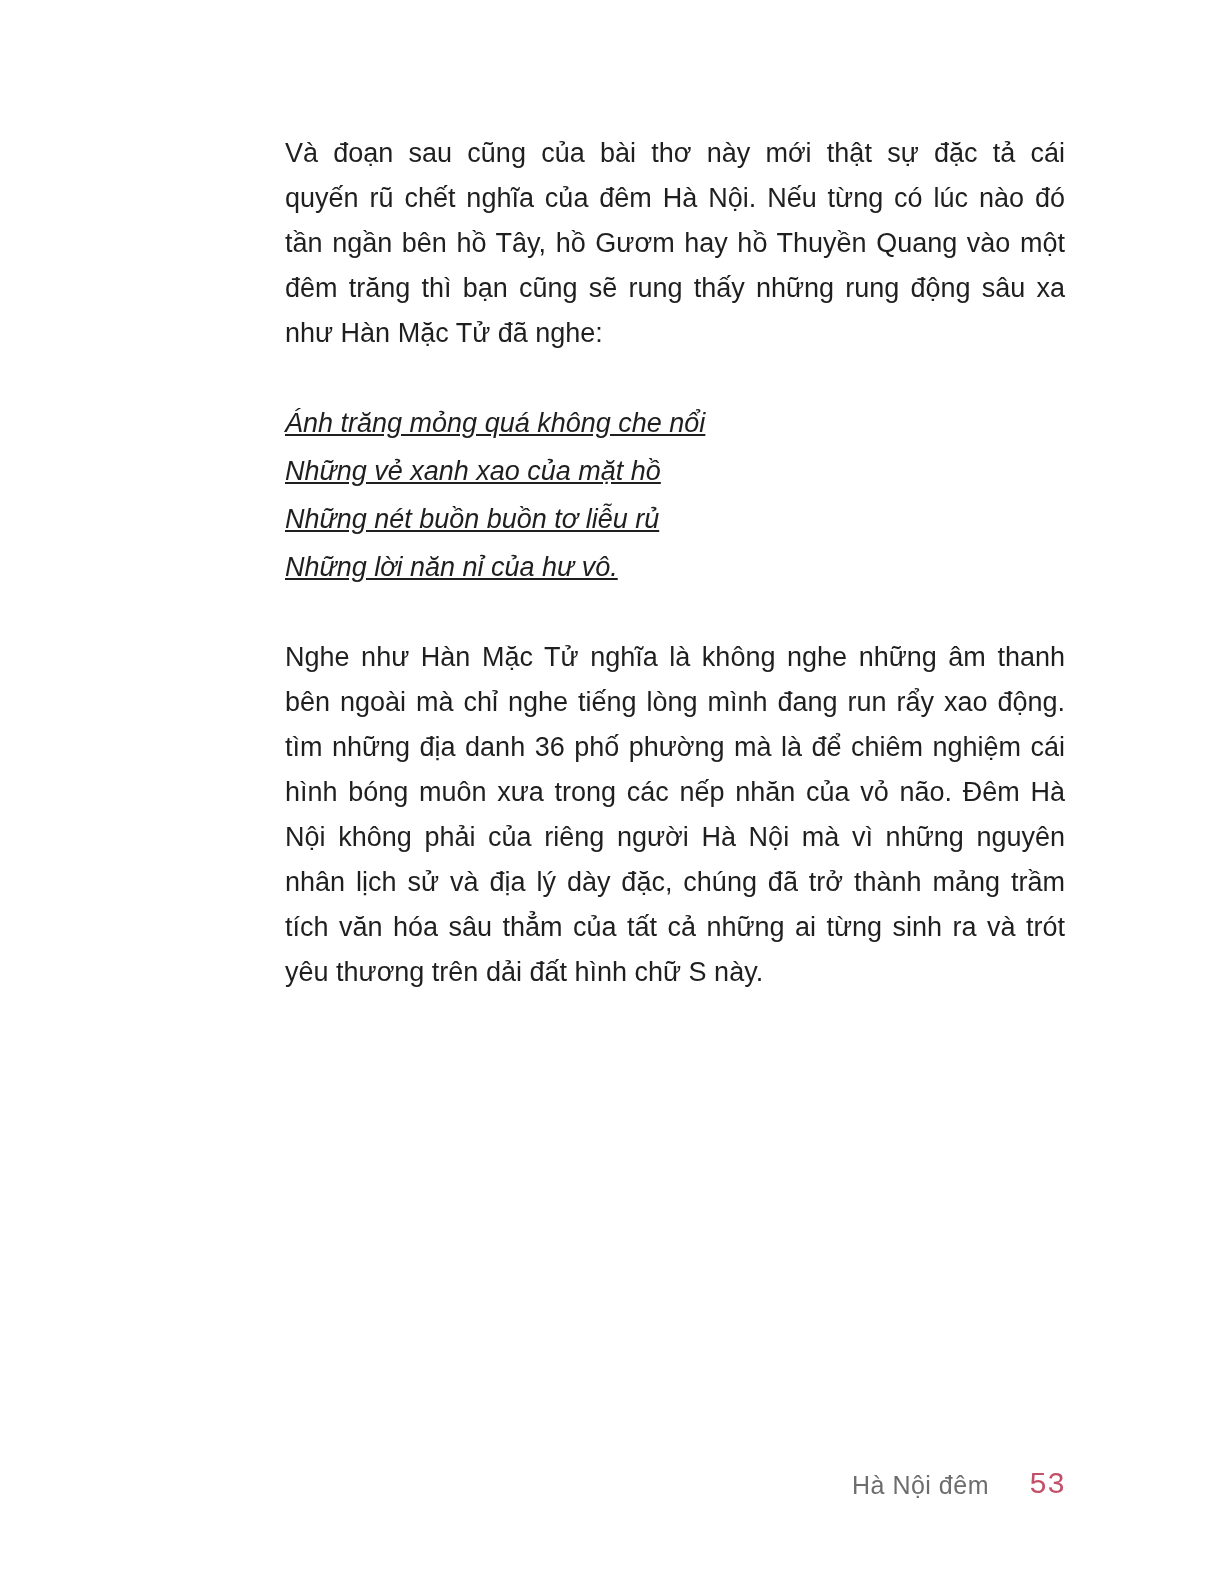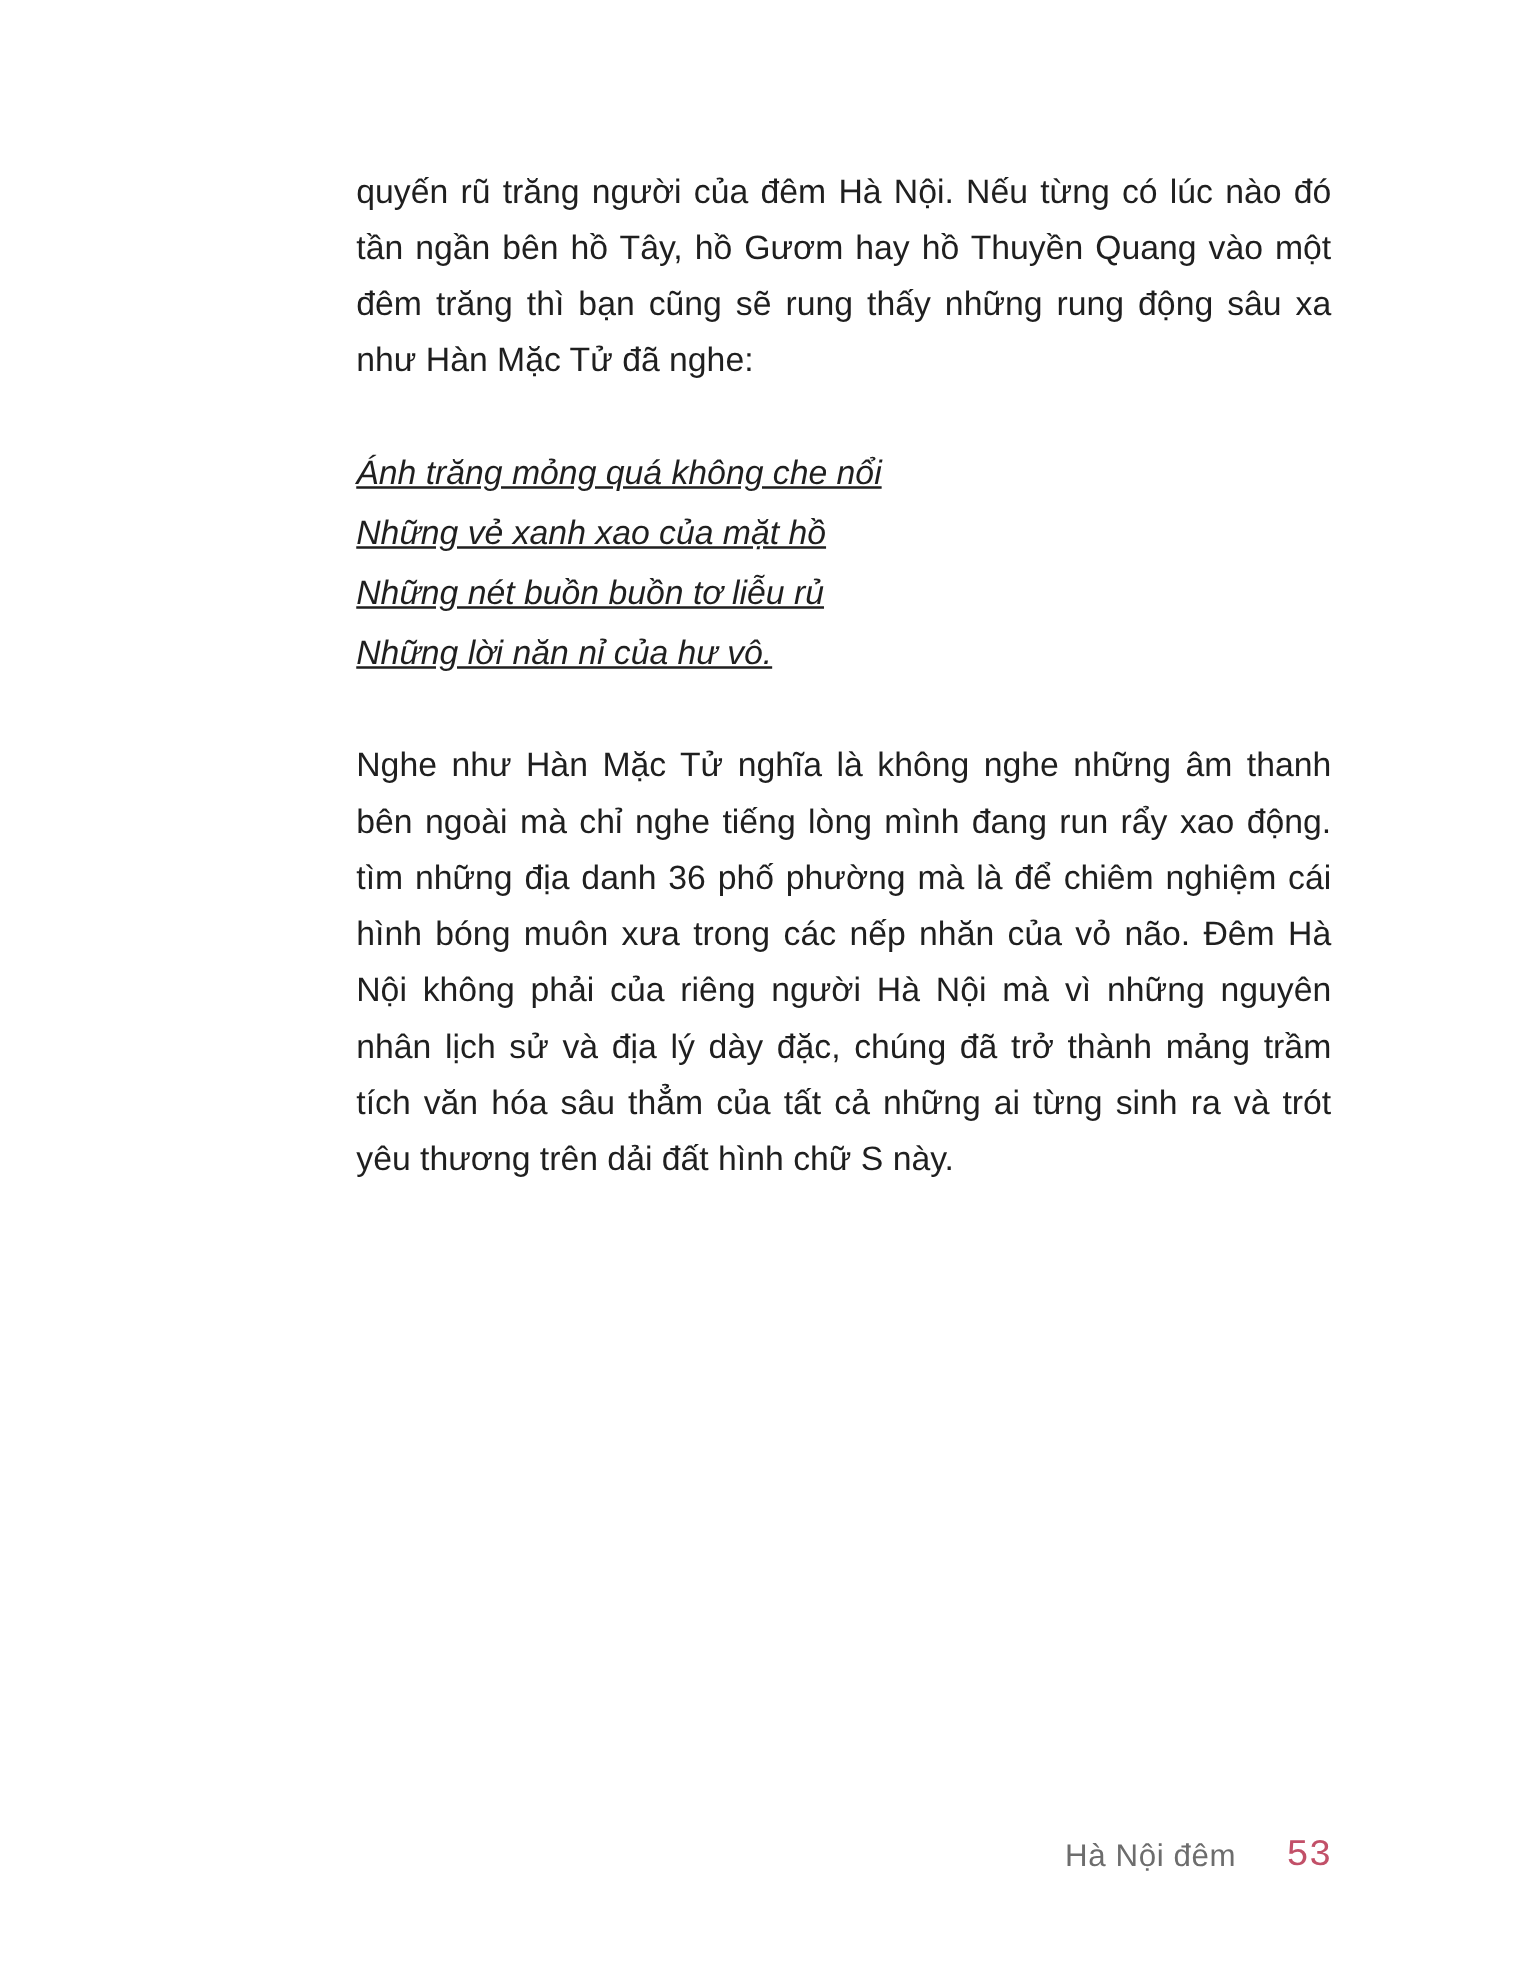--- a/index.html
+++ b/index.html
@@ -69,21 +69,22 @@
   }
 </style>
 </head>
 <body>
 
 <div class="page" style="background: rgb(255, 255, 255);">
 
   <main class="content" style="color: rgb(31, 31, 31);">
 
     <p class="para para-1">
-      <span class="line">quyến rũ trăng người của đêm Hà Nội. Nếu từng có lúc nào đó</span>
+      <span class="line">Và đoạn sau cũng của bài thơ này mới thật sự đặc tả cái</span>
+      <span class="line">quyến rũ chết nghĩa của đêm Hà Nội. Nếu từng có lúc nào đó</span>
       <span class="line">tần ngần bên hồ Tây, hồ Gươm hay hồ Thuyền Quang vào một</span>
       <span class="line">đêm trăng thì bạn cũng sẽ rung thấy những rung động sâu xa</span>
       <span class="line last">như Hàn Mặc Tử đã nghe:</span>
     </p>
 
     <div class="poem">
       <span class="poem-line">Ánh trăng mỏng quá không che nổi</span>
       <span class="poem-line">Những vẻ xanh xao của mặt hồ</span>
       <span class="poem-line">Những nét buồn buồn tơ liễu rủ</span>
       <span class="poem-line">Những lời năn nỉ của hư vô.</span>

